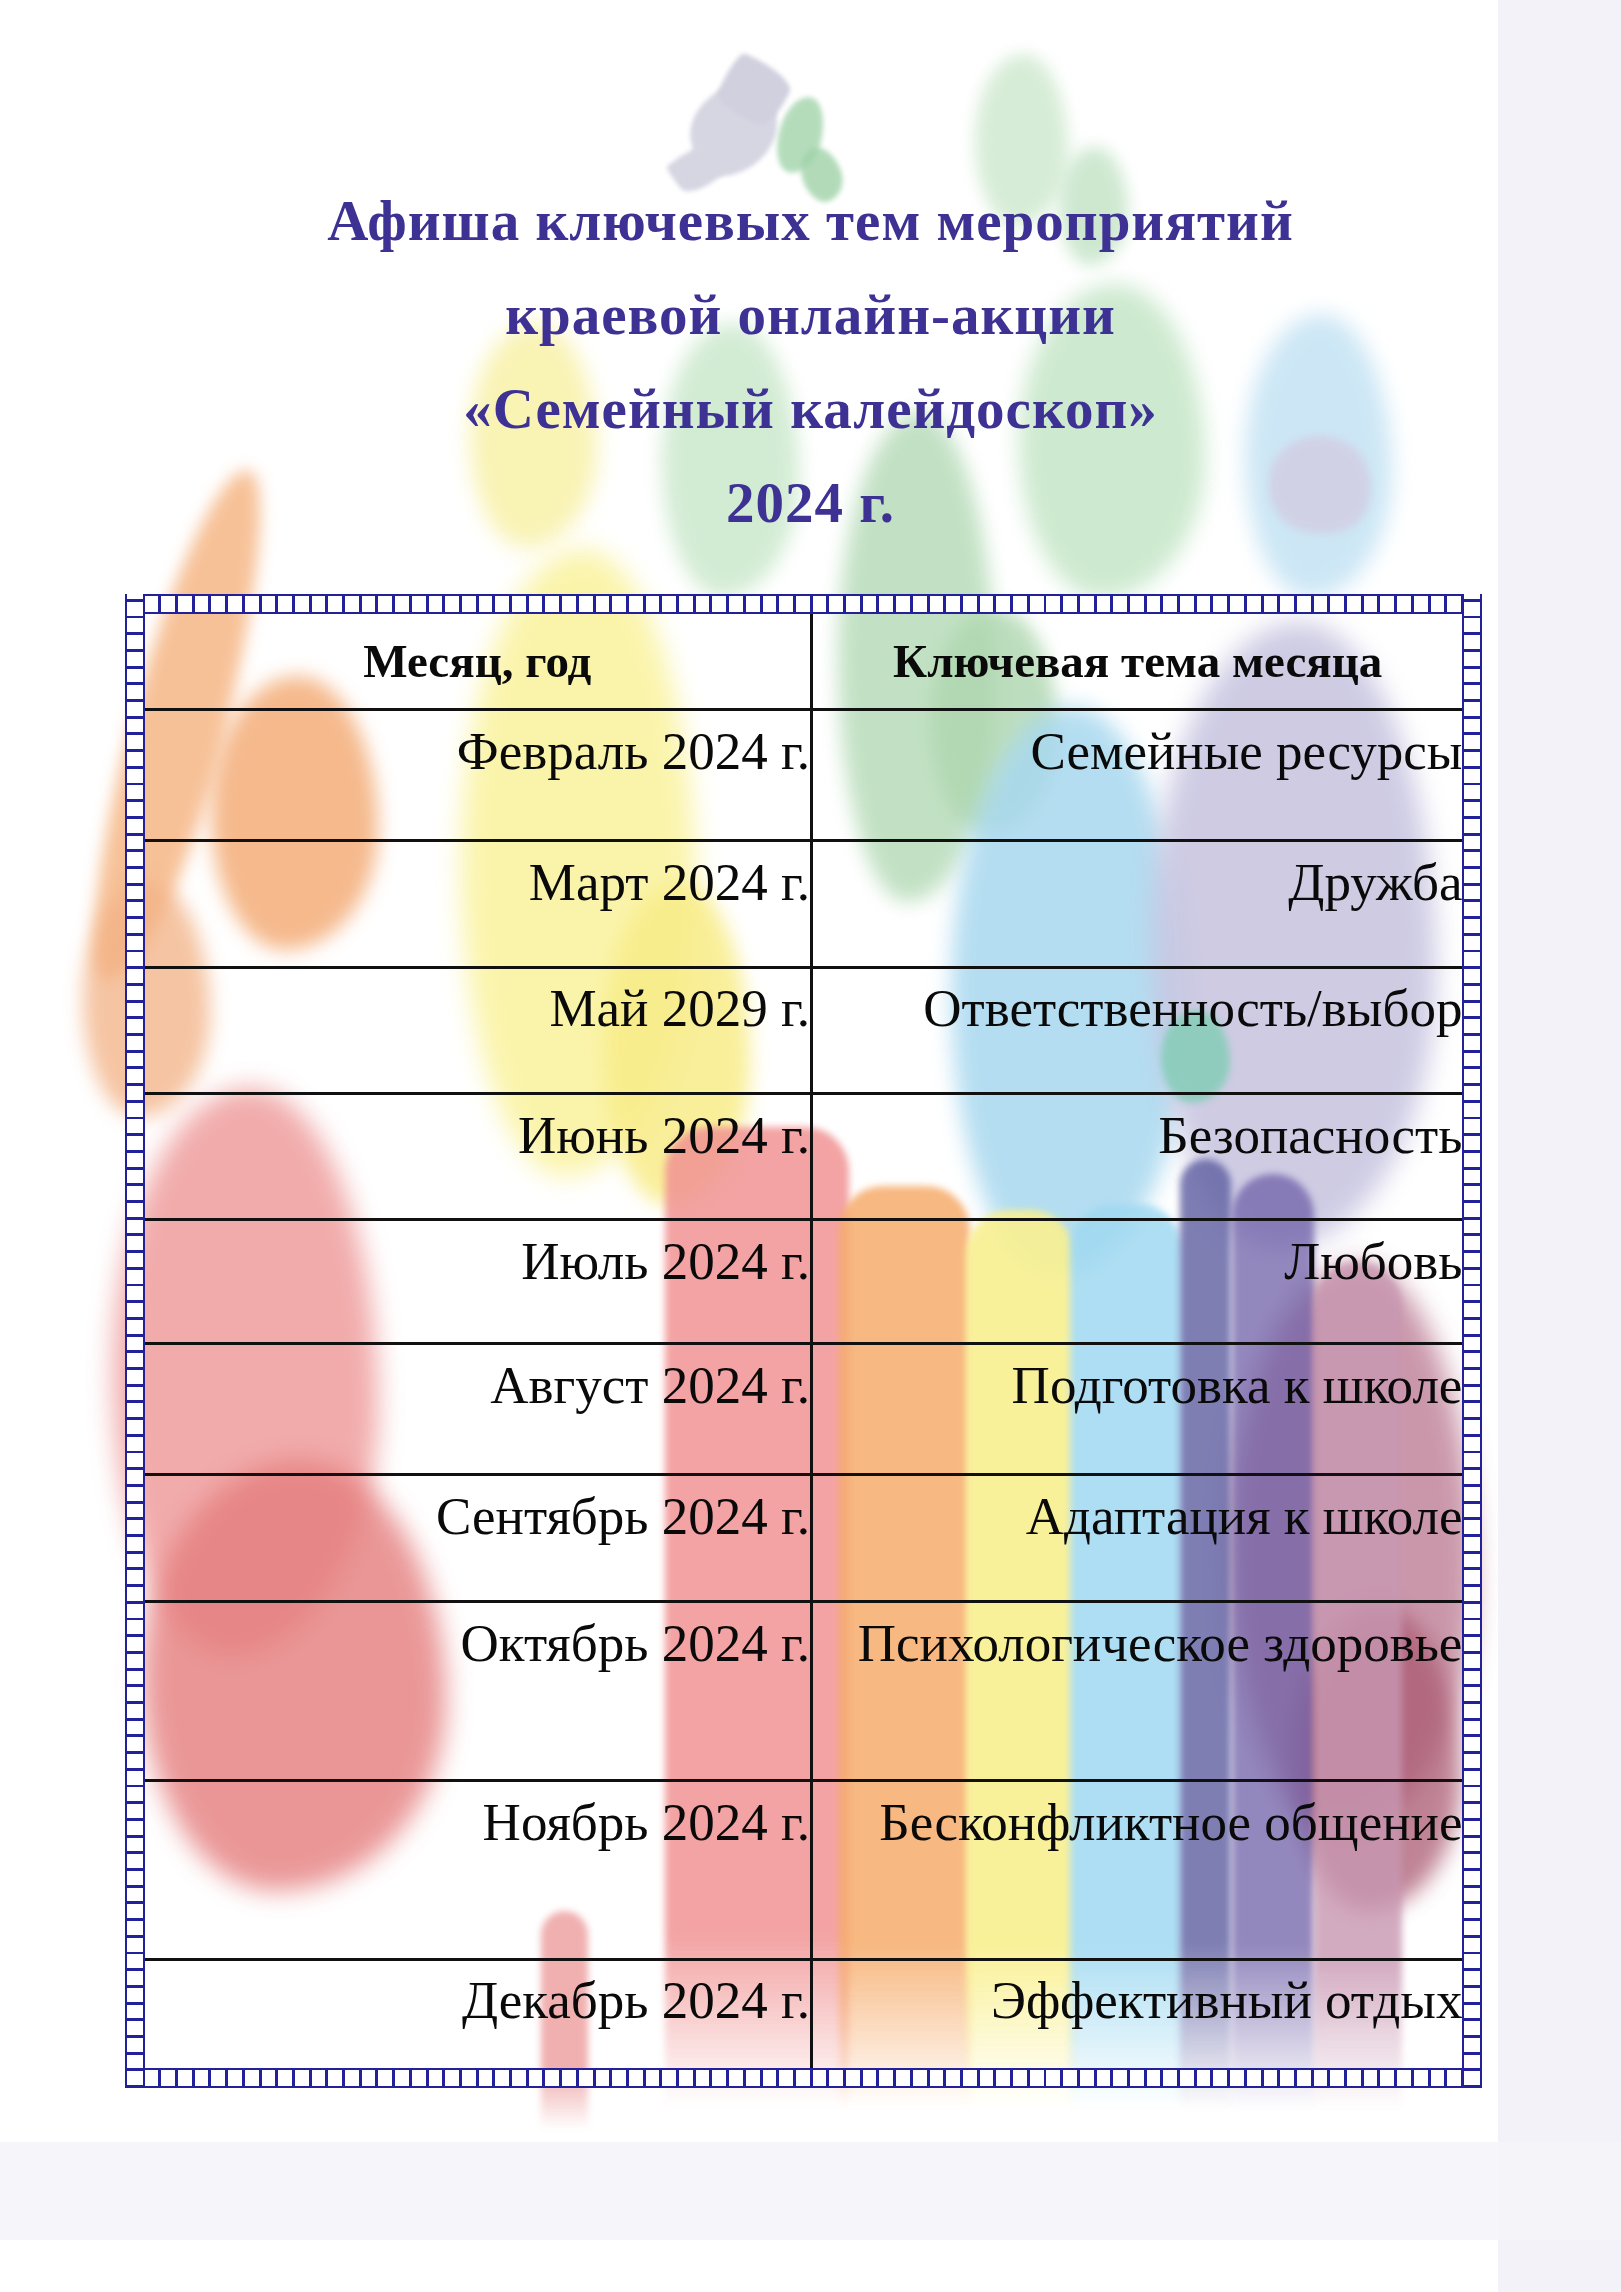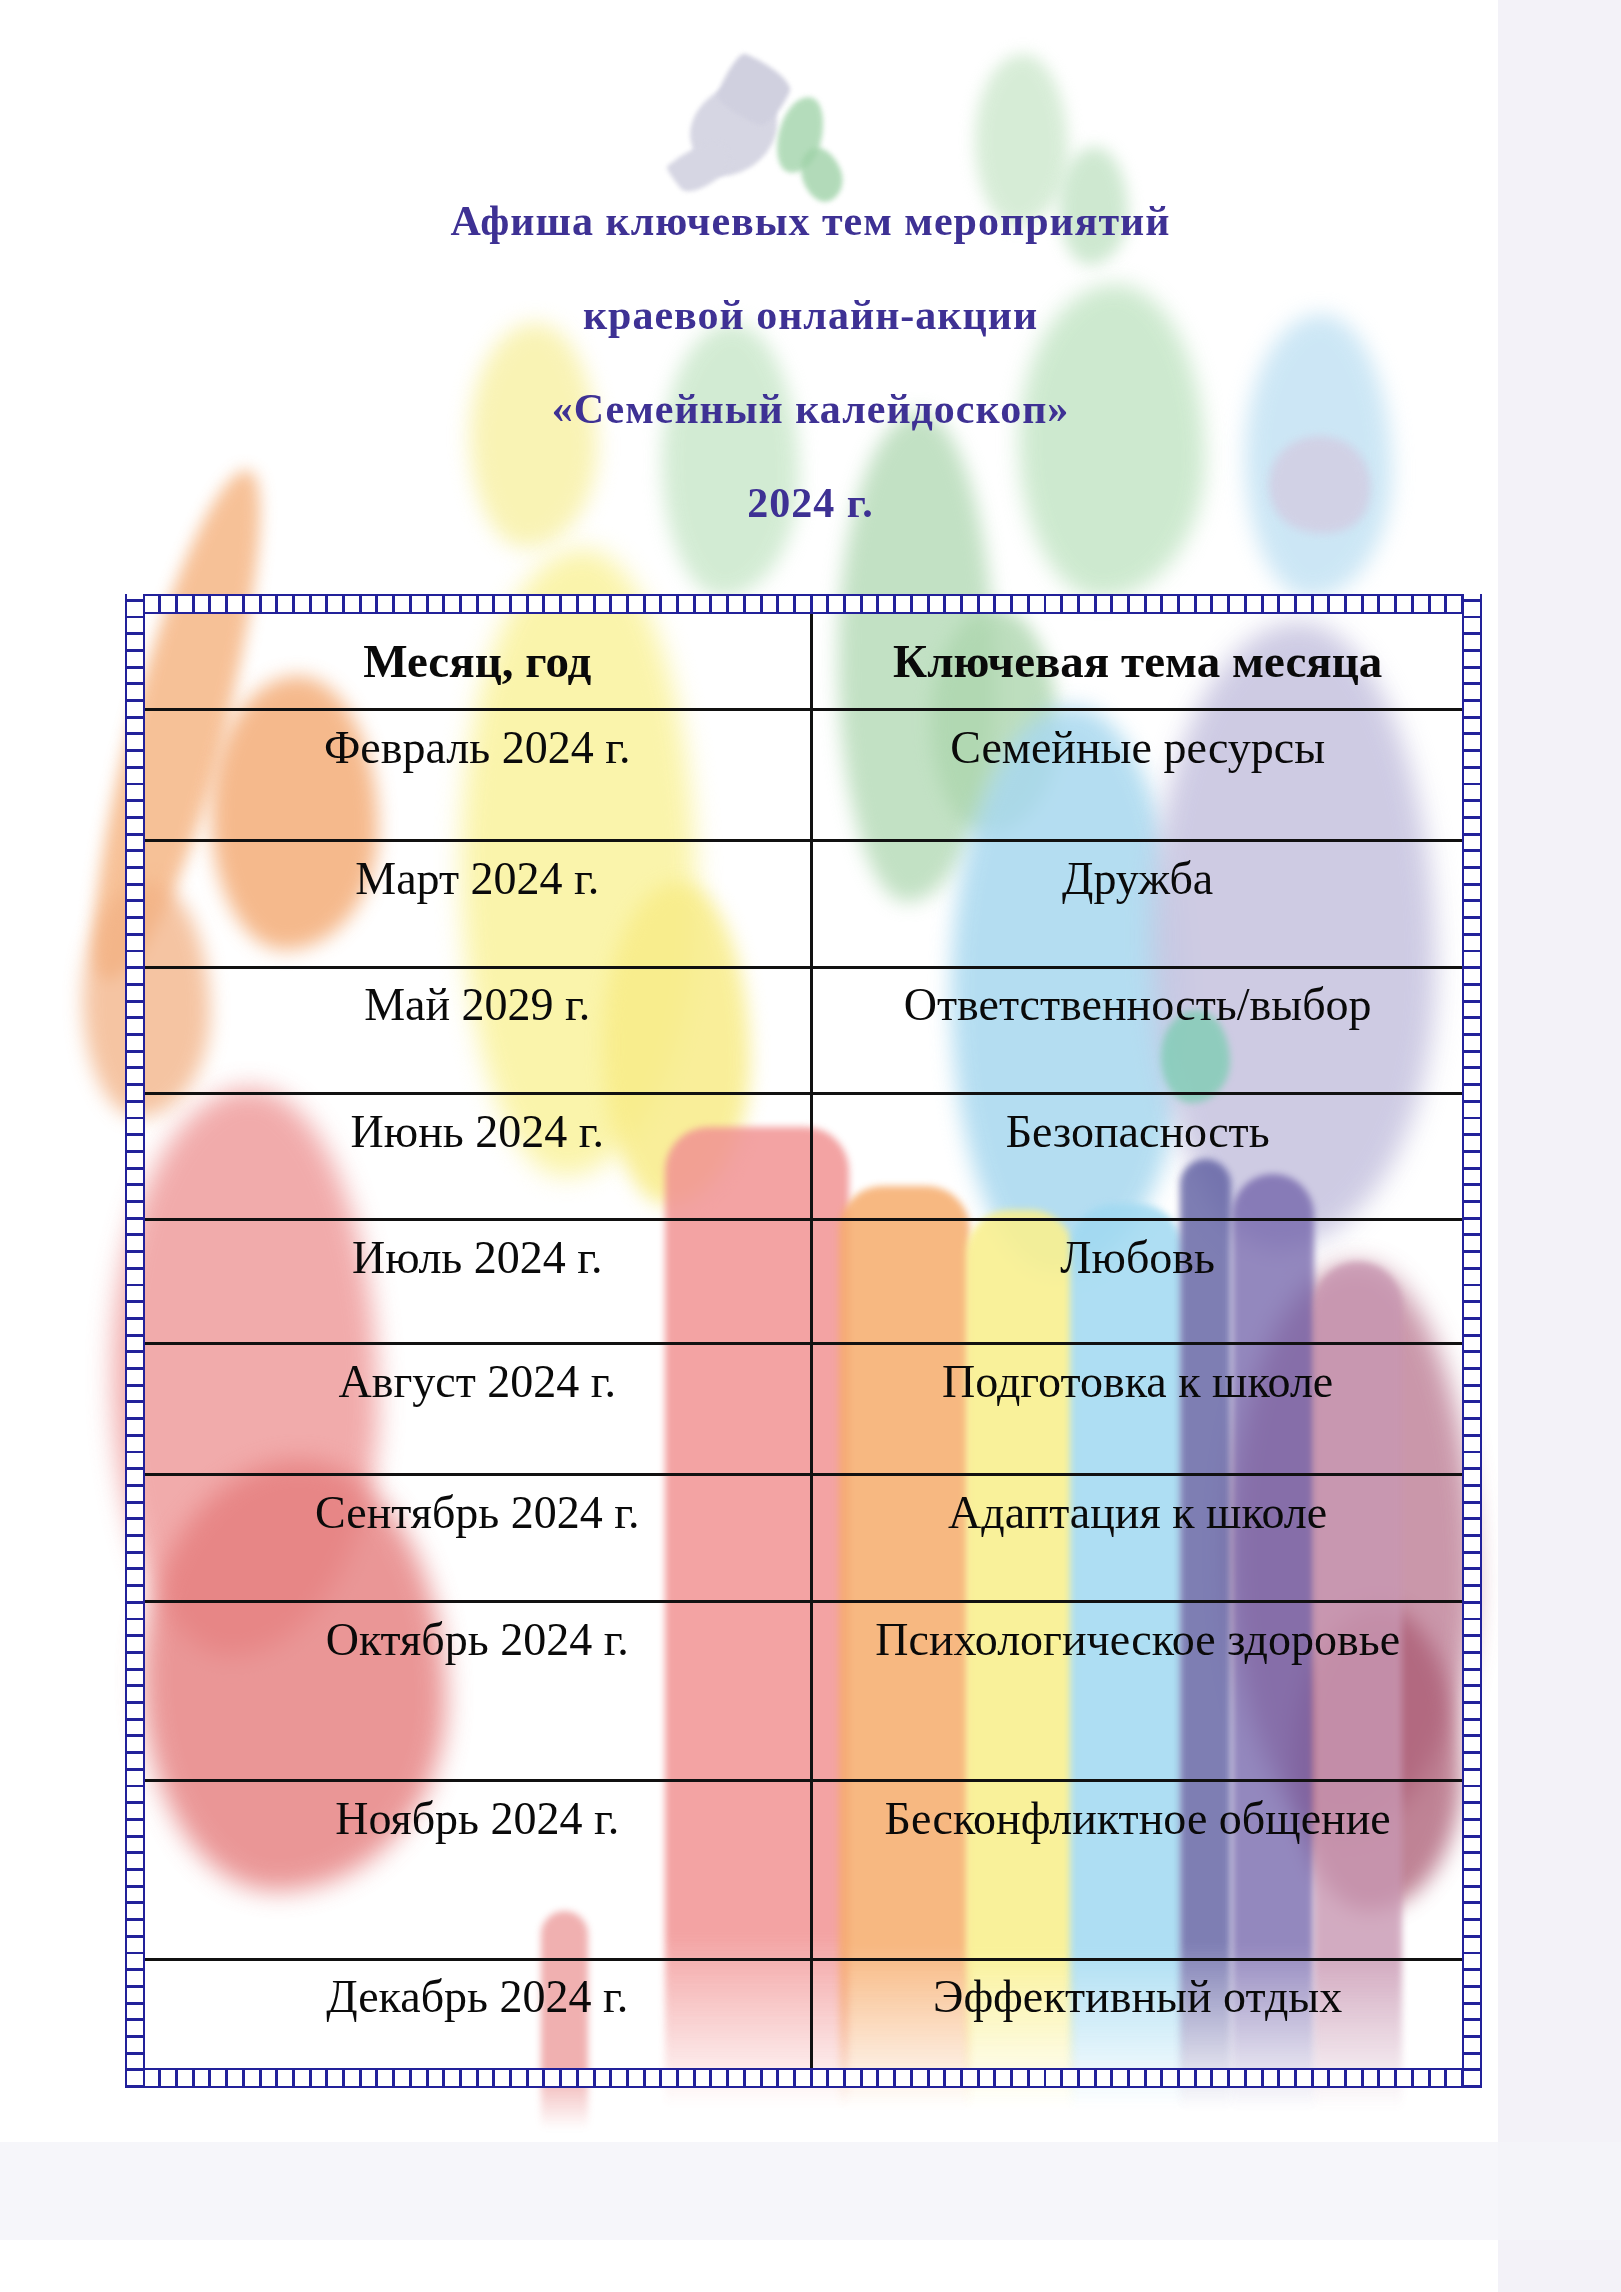--- a/index.html
+++ b/index.html
@@ -16,21 +16,21 @@
     font-family:"Liberation Serif","DejaVu Serif",serif;
   }
   
   .bg{position:absolute;inset:0;z-index:0;}
   .blob{position:absolute;border-radius:52% 48% 56% 44% / 50% 56% 44% 50%;}
   .band{position:absolute;border-radius:44px 44px 25.5px 25.5px;filter:blur(3.9px);}
   
   .title{
     position:absolute;left:0;right:0;top:174px;z-index:2;
     text-align:center;color:var(--title_color);
-    font-weight:bold;font-size:42px;line-height:94px;letter-spacing:1px;
+    font-weight:bold;font-size:57px;line-height:94px;letter-spacing:1px;
   }
   
   .frame{position:absolute;left:125px;top:594px;width:1357px;height:1494px;z-index:1;}
   .stitch{position:absolute;}
   .st-top,.st-bottom{
     left:0;right:0;height:19.6px;
     border-top:2.9px solid var(--stitch_color);
     border-bottom:2.9px solid var(--stitch_color);
     background-image:repeating-linear-gradient(90deg,var(--stitch_color) 0 2.9px,#ffffff 2.9px 16.7px);
   }
@@ -47,22 +47,23 @@
   .grid{position:absolute;left:19.6px;top:19.6px;right:19.6px;bottom:19.6px;}
   table{width:100%;height:100%;border-collapse:collapse;table-layout:fixed;}
   th,td{
     padding:0;color:var(--text_color);text-align:center;background:transparent;
   }
   thead th{
     font-weight:bold;font-size:47px;vertical-align:middle;
     border-bottom:3.9px solid var(--grid_color);
   }
   tbody td{
-    font-size:46px;vertical-align:top;padding-top:9.8px;
+    font-size:53px;vertical-align:top;padding-top:9.8px;
     border-bottom:3.9px solid var(--grid_color);
+    text-align:right;
   }
   tbody tr:last-child td{border-bottom:none;}
   tr > *:first-child{border-right:3.9px solid var(--grid_color);}
 </style>
 </head>
 <body>
 
 <div class="bg">
 
   <div class="blob" style="left:689px;top:86px;width:90px;height:86px;background:#d6d6e3;border-radius:70% 30% 65% 35%/55% 45% 60% 40%;transform:rotate(-18deg);filter:blur(2px);"></div>

